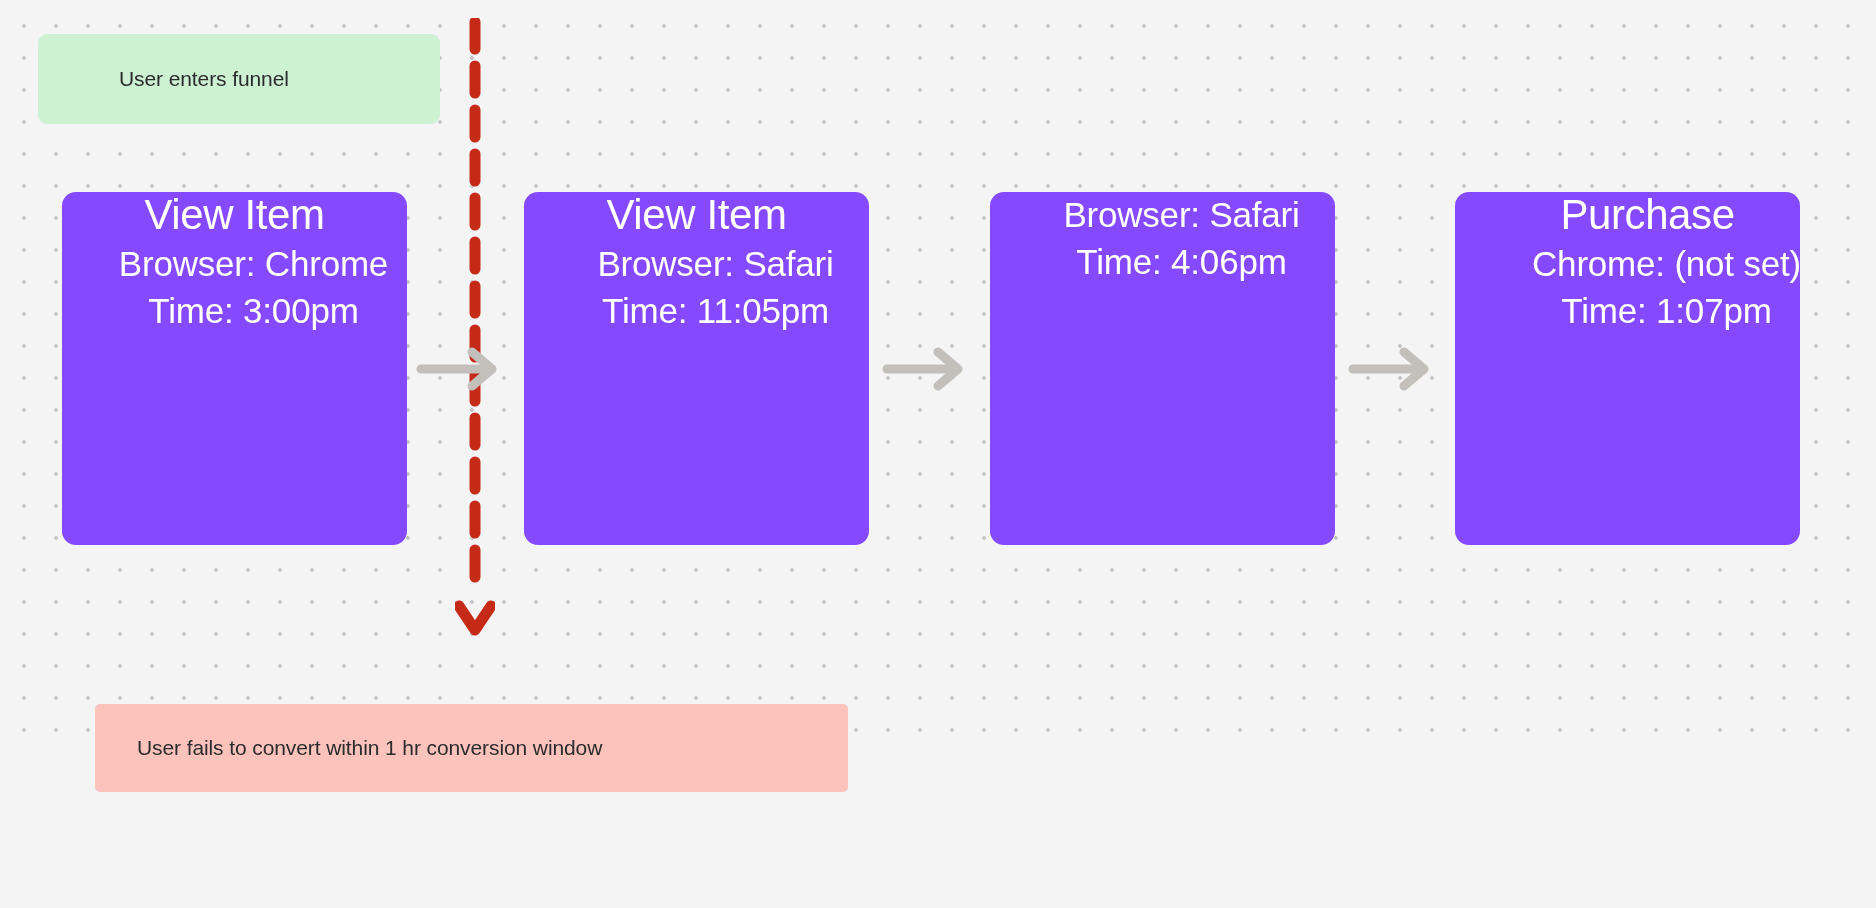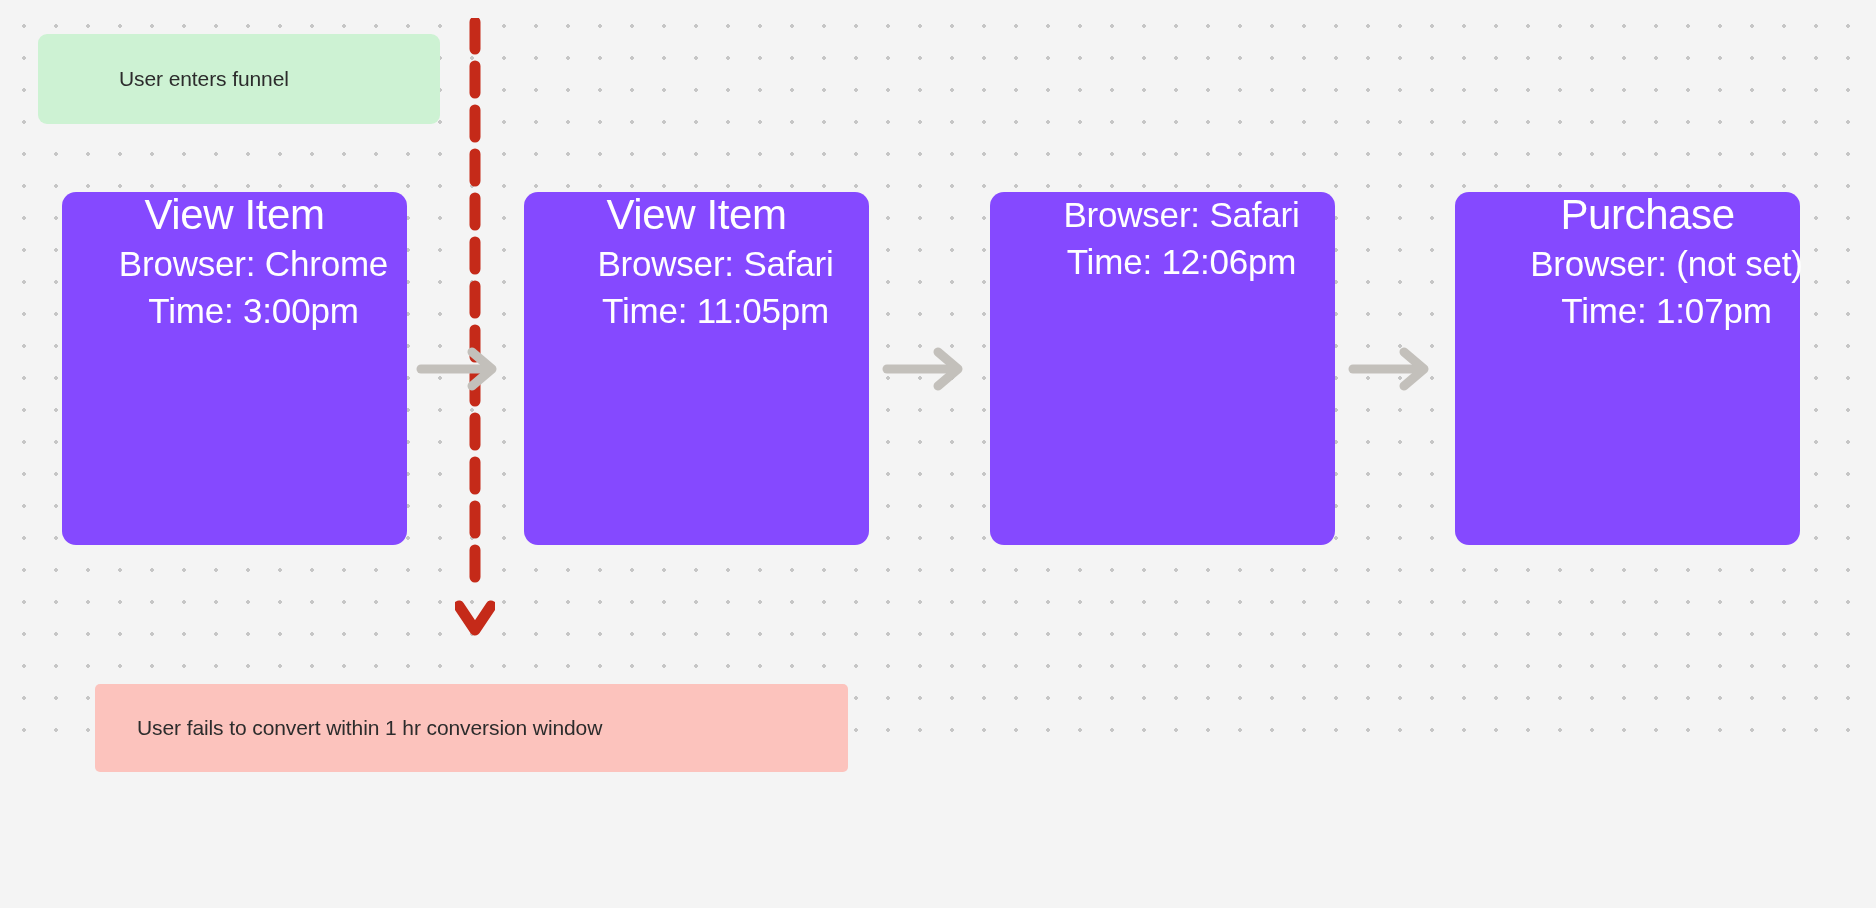--- a/index.html
+++ b/index.html
@@ -43,21 +43,21 @@
     top: 34px;
     width: 402px;
     height: 90px;
     background: #cdf2d3;
     padding-left: 81px;
     border-radius: 9px;
   }
 
   #annot-fail {
     left: 95px;
-    top: 684px;
+    top: 704px;
     width: 753px;
     height: 88px;
     background: #fcc3bd;
     padding-left: 42px;
     border-radius: 5px;
   }
 
   
   .node {
     position: absolute;
@@ -136,26 +136,26 @@
   </div>
 
   <div class="node" id="node-1">
     <div class="node-title">View Item</div>
     <div class="node-meta">Browser: Safari</div>
     <div class="node-meta">Time: 11:05pm</div>
   </div>
 
   <div class="node" id="node-2">
     <div class="node-meta">Browser: Safari</div>
-    <div class="node-meta">Time: 12:06pm</div>
+    <div class="node-meta">Time: 4:06pm</div>
   </div>
 
   <div class="node" id="node-3">
     <div class="node-title">Purchase</div>
-    <div class="node-meta">Browser: (not set)</div>
+    <div class="node-meta">Chrome: (not set)</div>
     <div class="node-meta">Time: 1:07pm</div>
   </div>
 
   <div class="connector" id="conn-0">
     <svg width="86" height="44" viewBox="0 0 86 44" xmlns="http://www.w3.org/2000/svg">
       <line x1="5" y1="22" x2="72" y2="22" stroke="#c3c0bb" stroke-width="9" stroke-linecap="round"></line>
       <polyline points="56,5 76,22 56,39" fill="none" stroke="#c3c0bb" stroke-width="9" stroke-linecap="round" stroke-linejoin="round"></polyline>
     </svg>
   </div>
 

